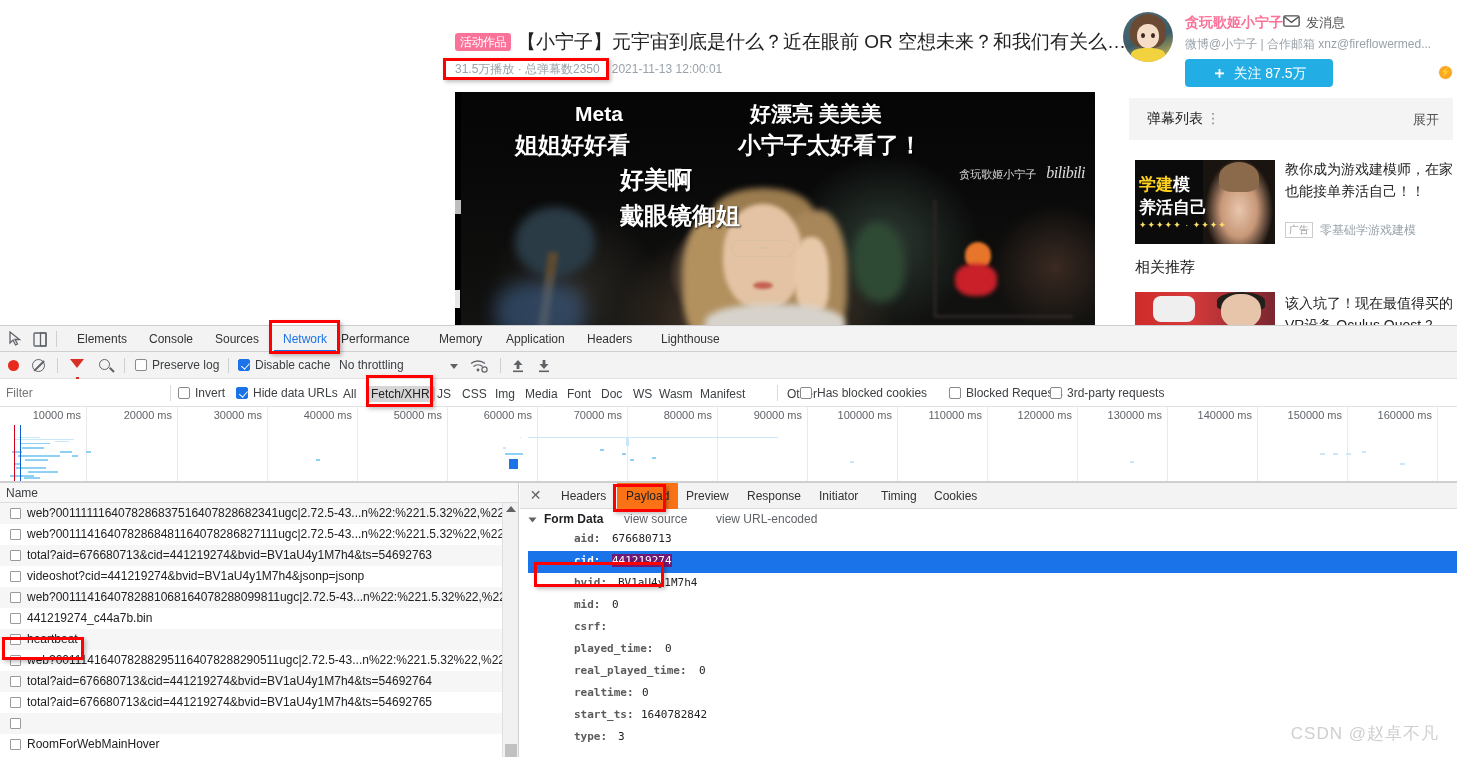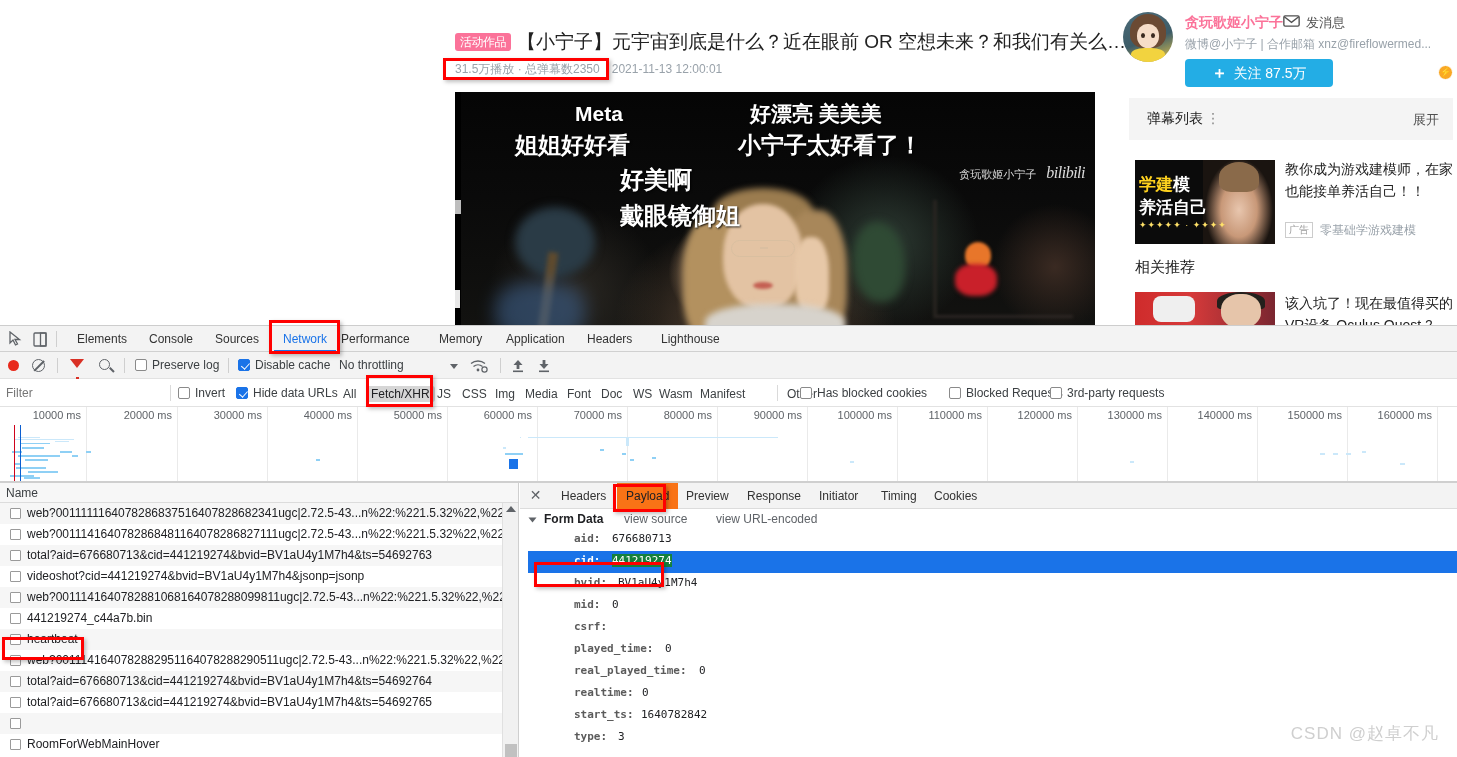--- a/index.html
+++ b/index.html
@@ -226,21 +226,21 @@
             border-left:5px solid #5f6368; border-top:4px solid transparent; border-bottom:4px solid transparent;
             transform:rotate(90deg); }
   #fd-title { position:absolute; left:24px; top:3px; font-size:12px; font-weight:700; color:#202124; }
   #fd-vs { position:absolute; left:104px; top:3px; font-size:12px; color:#5f6368; }
   #fd-vu { position:absolute; left:196px; top:3px; font-size:12px; color:#5f6368; }
   .fd-row { position:absolute; left:8px; width:1029px; height:22px; font-size:12px; }
   .fd-row.sel { background:#1a73e8; }
   .fd-key { position:absolute; left:46px; top:3px; font-weight:700; color:#5b5b5b; font-family:"DejaVu Sans Mono", monospace; font-size:11px; }
   .fd-val { position:absolute; top:3px; color:#202124; font-family:"DejaVu Sans Mono", monospace; font-size:11px; }
   .fd-row.sel .fd-key { color:#fff; }
-  .fd-row.sel .fd-val { color:#fff; background:#15803d; }
+  .fd-row.sel .fd-val { color:#fff; background:#701a75; }
 
   #csdn-wm { position:absolute; right:18px; bottom:12px; font-size:17px; color:#cfcfcf; letter-spacing:1px; white-space:nowrap; }
 </style>
 </head>
 <body>
 
 <div id="webpage">
 
   <div id="video-col">
 

